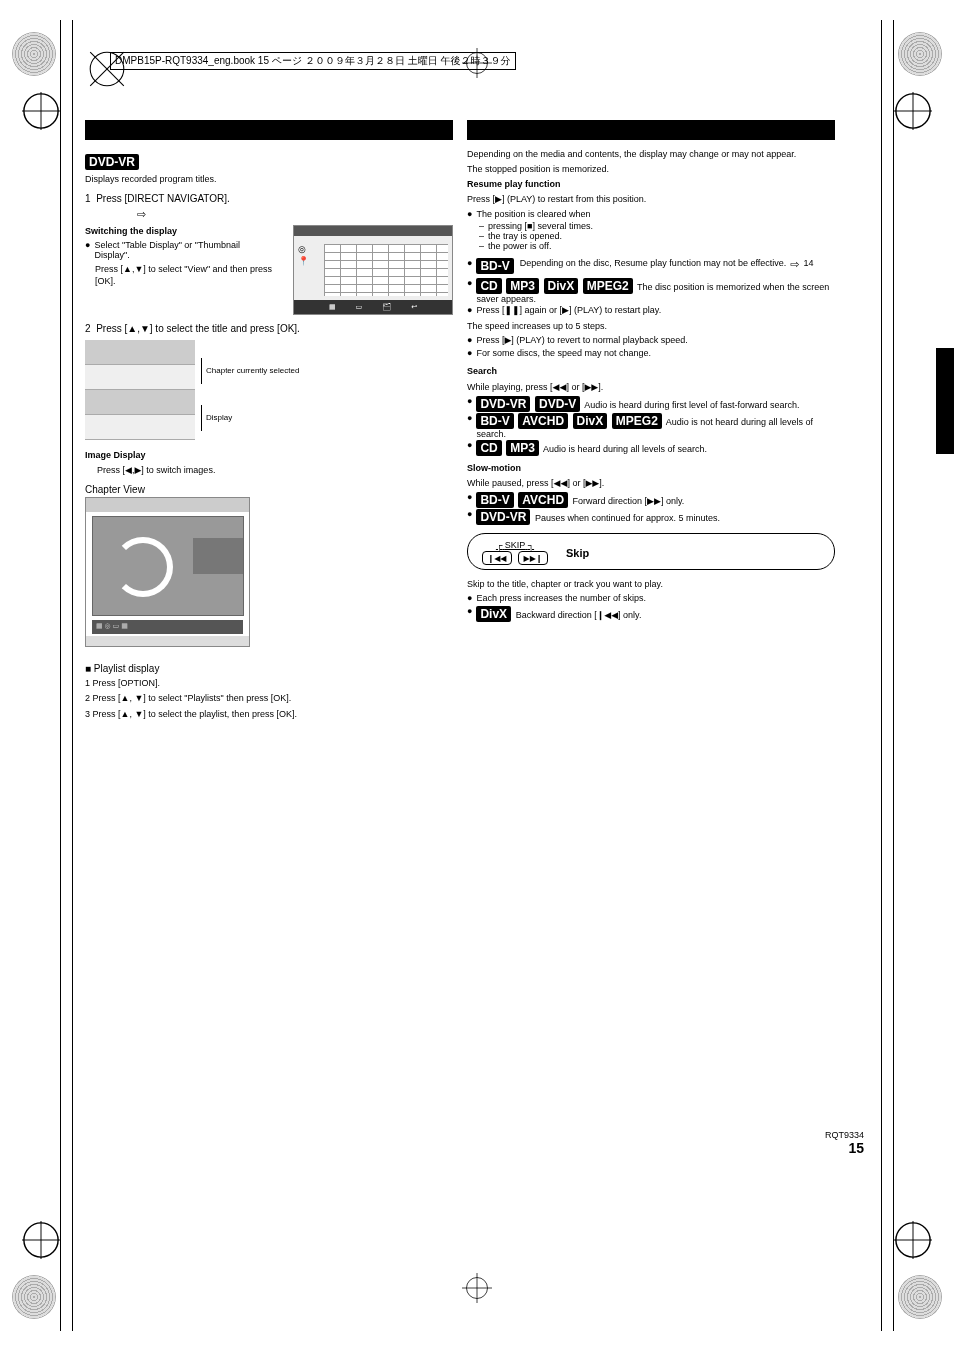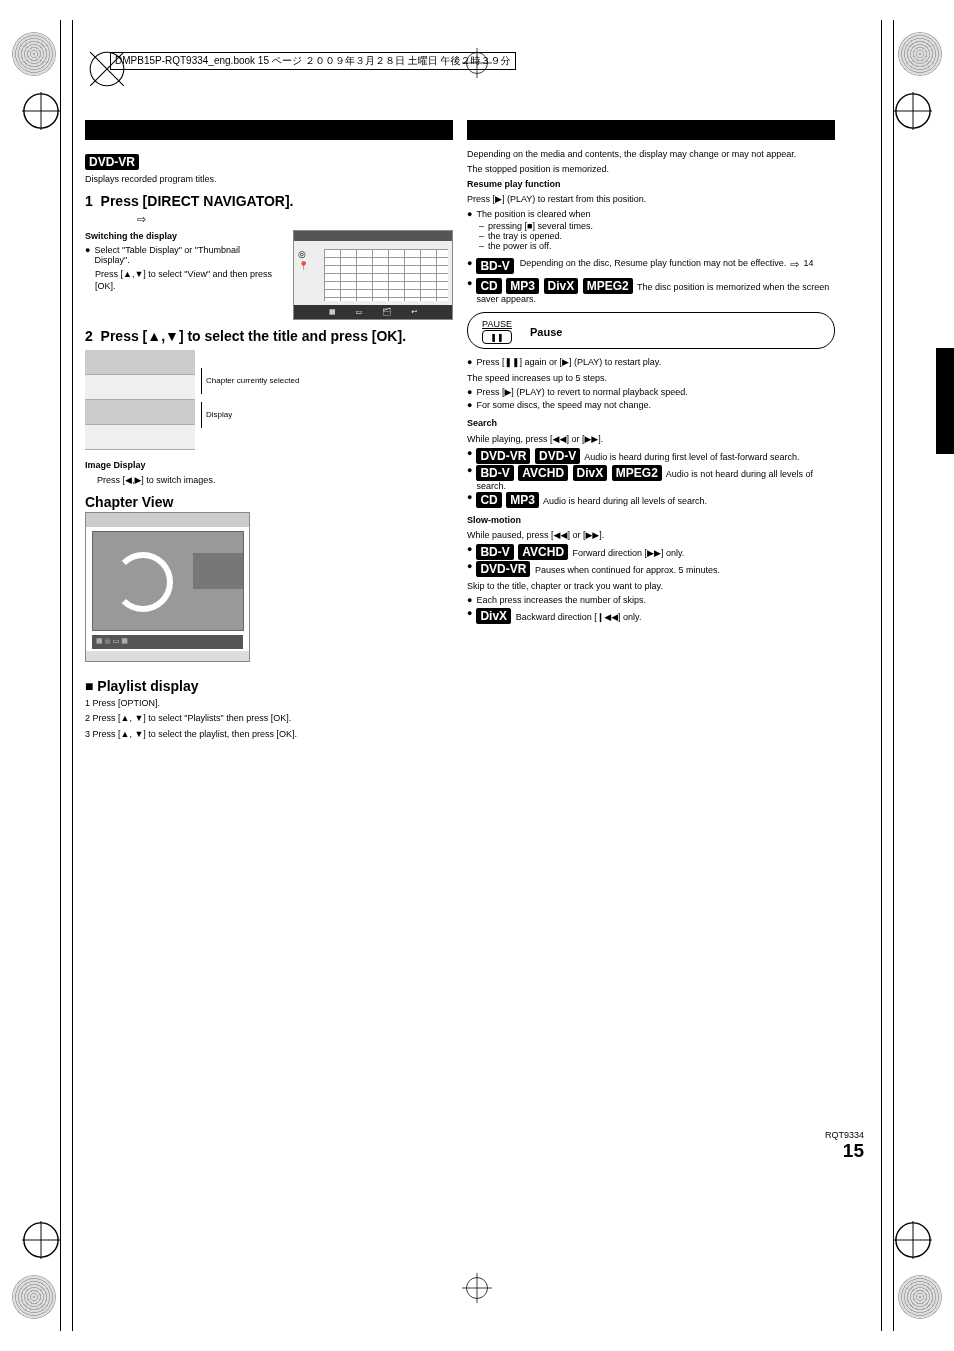--- a/index.html
+++ b/index.html
@@ -43,21 +43,21 @@
     display: inline-block;
     background: #000;
     color: #fff;
     font-size: 12px;
     font-weight: bold;
     padding: 1px 4px;
     border-radius: 2px;
     margin-right: 2px;
   }
   .body-text { font-size: 9px; line-height: 1.35; margin: 3px 0; }
-  .item-title { font-weight: bold; font-size: 14px; margin-top: 8px; margin-bottom: 2px; }
+  .item-title { font-weight: normal; font-size: 10px; margin-top: 8px; margin-bottom: 2px; }
   .sub { font-size: 9px; }
   .bullet-row { display: flex; gap: 4px; align-items: flex-start; margin: 1px 0; }
   .bullet-dot { font-size: 9px; line-height: 1.3; }
   .indent-dash { padding-left: 12px; display:flex; gap:4px; }
   .btn-box {
     border: 1px solid #000;
     border-radius: 18px;
     padding: 6px 14px 4px 14px;
     margin: 8px 0;
     display: flex;
@@ -306,21 +306,21 @@
       </div>
 
       
       <div style="display:flex; gap:6px; align-items:flex-start; margin-top:6px;">
         <div class="fig2">
           <div class="fig2-row dim"></div>
           <div class="fig2-row light"></div>
           <div class="fig2-row dim"></div>
           <div class="fig2-row light"></div>
         </div>
-        <div style="display:flex; flex-direction:column; gap:8px; padding-top:18px;">
+        <div style="display:flex; flex-direction:column; gap:21px; padding-top:18px;">
           <div class="arrow-note">Chapter currently selected</div>
           <div class="arrow-note">Display</div>
         </div>
       </div>
 
       <div class="body-text" style="margin-top:4px;"><b>Image Display</b></div>
       <div class="body-text" style="padding-left:12px;">Press [◀,▶] to switch images.</div>
 
       <div class="item-title">Chapter View</div>
 
@@ -378,27 +378,20 @@
         <span class="bullet-dot">●</span>
         <span>
           <span class="badge">CD</span>
           <span class="badge">MP3</span>
           <span class="badge">DivX</span>
           <span class="badge">MPEG2</span>
           <span class="sub">The disc position is memorized when the screen saver appears.</span>
         </span>
       </div>
 
-      <div class="btn-box">
-        <div class="btn-vis">
-          <span class="cap">PAUSE</span>
-          <div class="btn-shape">❚❚</div>
-        </div>
-        <b style="font-size:11px">Pause</b>
-      </div>
       <div class="bullet-row">
           <span class="bullet-dot">●</span>
           <span class="sub">Press [❚❚] again or [▶] (PLAY) to restart play.</span>
         </div>
 
       <div class="body-text">The speed increases up to 5 steps.</div>
       <div class="bullet-row">
           <span class="bullet-dot">●</span>
           <span class="sub">Press [▶] (PLAY) to revert to normal playback speed.</span>
         </div>
@@ -447,33 +440,43 @@
         </span>
       </div>
       <div class="bullet-row">
           <span class="bullet-dot">●</span>
         <span>
           <span class="badge">DVD-VR</span>
           <span class="sub">Pauses when continued for approx. 5 minutes.</span>
         </span>
       </div>
 
+      <div class="btn-box">
+        <div class="btn-vis">
+          <span class="cap"><span style="text-decoration:none">┌</span> <span>SKIP</span> <span style="text-decoration:none">┐</span></span>
+          <div class="btn-group">
+            <div class="btn-shape">❙◀◀</div>
+            <div class="btn-shape">▶▶❙</div>
+          </div>
+        </div>
+        <b style="font-size:11px">Skip</b>
+      </div>
       <div class="body-text">Skip to the title, chapter or track you want to play.</div>
       <div class="bullet-row">
           <span class="bullet-dot">●</span>
           <span class="sub">Each press increases the number of skips.</span>
         </div>
       <div class="bullet-row">
           <span class="bullet-dot">●</span>
         <span>
           <span class="badge">DivX</span>
           <span class="sub">Backward direction [❙◀◀] only.</span>
         </span>
       </div>
 
     </div>
   </div>
 </div>
 
 <div class="page-num">
   <div>RQT9334</div>
-  <b style="font-size:19px">15</b>
+  <b style="font-size:14px">15</b>
 </div>
 
 </body></html>

